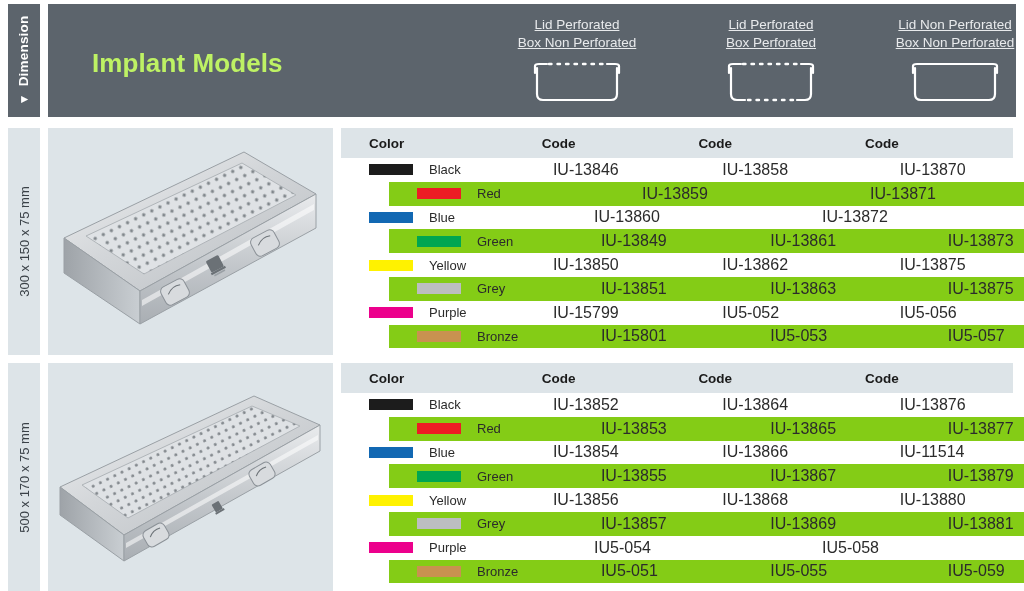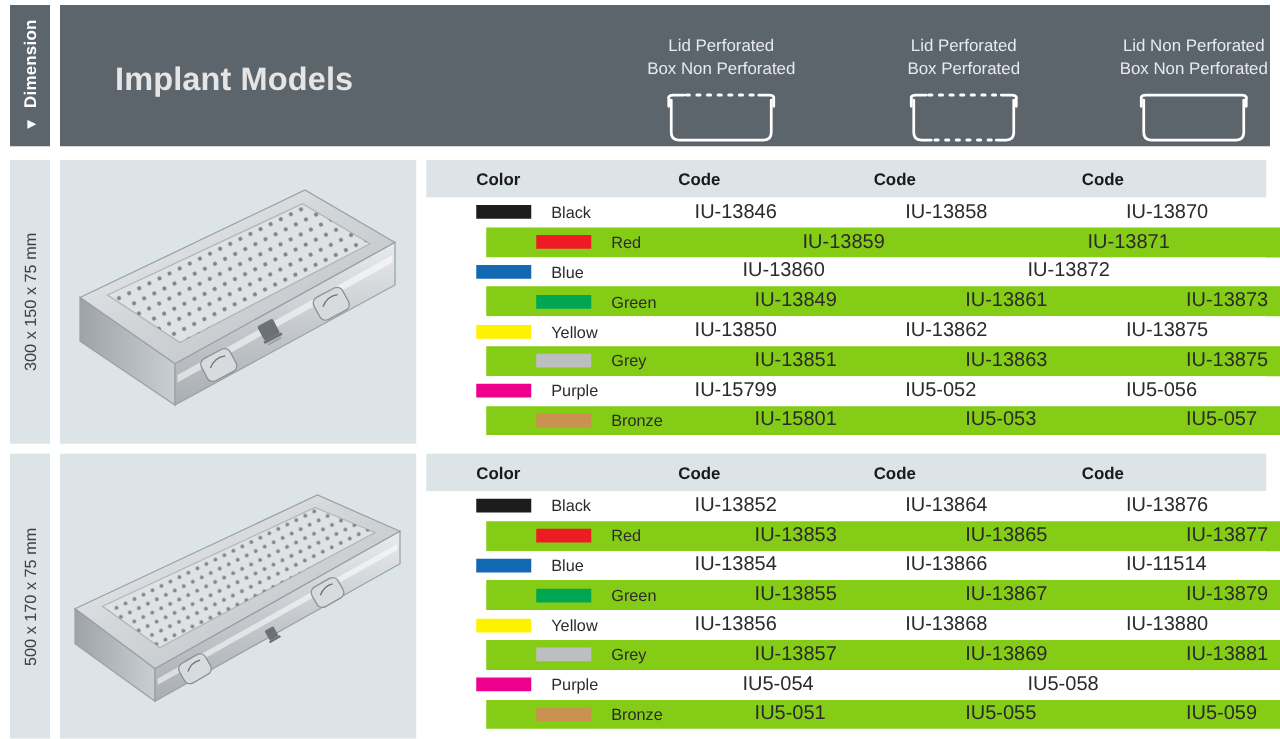--- a/index.html
+++ b/index.html
@@ -31,26 +31,26 @@
     display: flex; align-items: center; gap: 7px;
   }
   .dim-tab-arrow { font-size: 12px; line-height: 1; }
 
   .header-main {
     position: absolute; left: 48px; top: 4px; width: 968px; height: 113px;
     background: #5c646c;
   }
   .header-title {
     position: absolute; left: 44px; top: 44px;
-    font-size: 26px; font-weight: bold; color: #e5e5e5; letter-spacing: .1px;
+    font-size: 26px; font-weight: bold; color: #bef264; letter-spacing: .1px;
   }
 
   .col-head {
-    position: absolute; top: 24px; width: 190px;
-    text-align: center; color: #e8eaec;
+    position: absolute; top: 12px; width: 190px;
+    text-align: center; color: #e8eaec; text-decoration: underline;
   }
   .col-head .line { font-size: 13.5px; line-height: 18px; white-space: nowrap; }
   .col-head-icon { margin-top: 8px; display: flex; justify-content: center; }
   #col-head-0 { left: 434px; }
   #col-head-1 { left: 628px; }
   #col-head-2 { left: 812px; }
 
   
   .section { position: absolute; left: 0; width: 1024px; }
   #section-0 { top: 128px; height: 227px; }
@@ -78,21 +78,21 @@
     position: absolute; top: 0; height: 100%;
     left: 341px; width: 672px;
   }
   .trow { position: relative; width: 100%; display: flex; align-items: center; }
   .trow.head { background: #dde4e8; height: 30px; }
   .trow.odd  { background: #ffffff; }
   .trow.even { background: #84cc16; margin-left: 48px; }
   .trow.data { height: 23.8px; gap: 46px; }
 
   .cell { position: relative; height: 100%; display: flex; align-items: center; }
-  .c-color { width: 192px; padding-left: 40px; }
+  .c-color { width: 192px; padding-left: 28px; }
   .c-code  { width: 180px; padding-left: 24px; }
   .c-code2 { width: 180px; padding-left: 15px; }
   .c-code3 { width: 180px; padding-left: 17px; }
 
   .th { font-size: 13.5px; font-weight: bold; color: #1a1a1a; }
   .td { font-size: 16px; color: #2b2b2b; text-align: center; }
 
   .swatch {
     display: inline-block; width: 44px; height: 11px; margin-right: 16px;
     flex: 0 0 auto;

